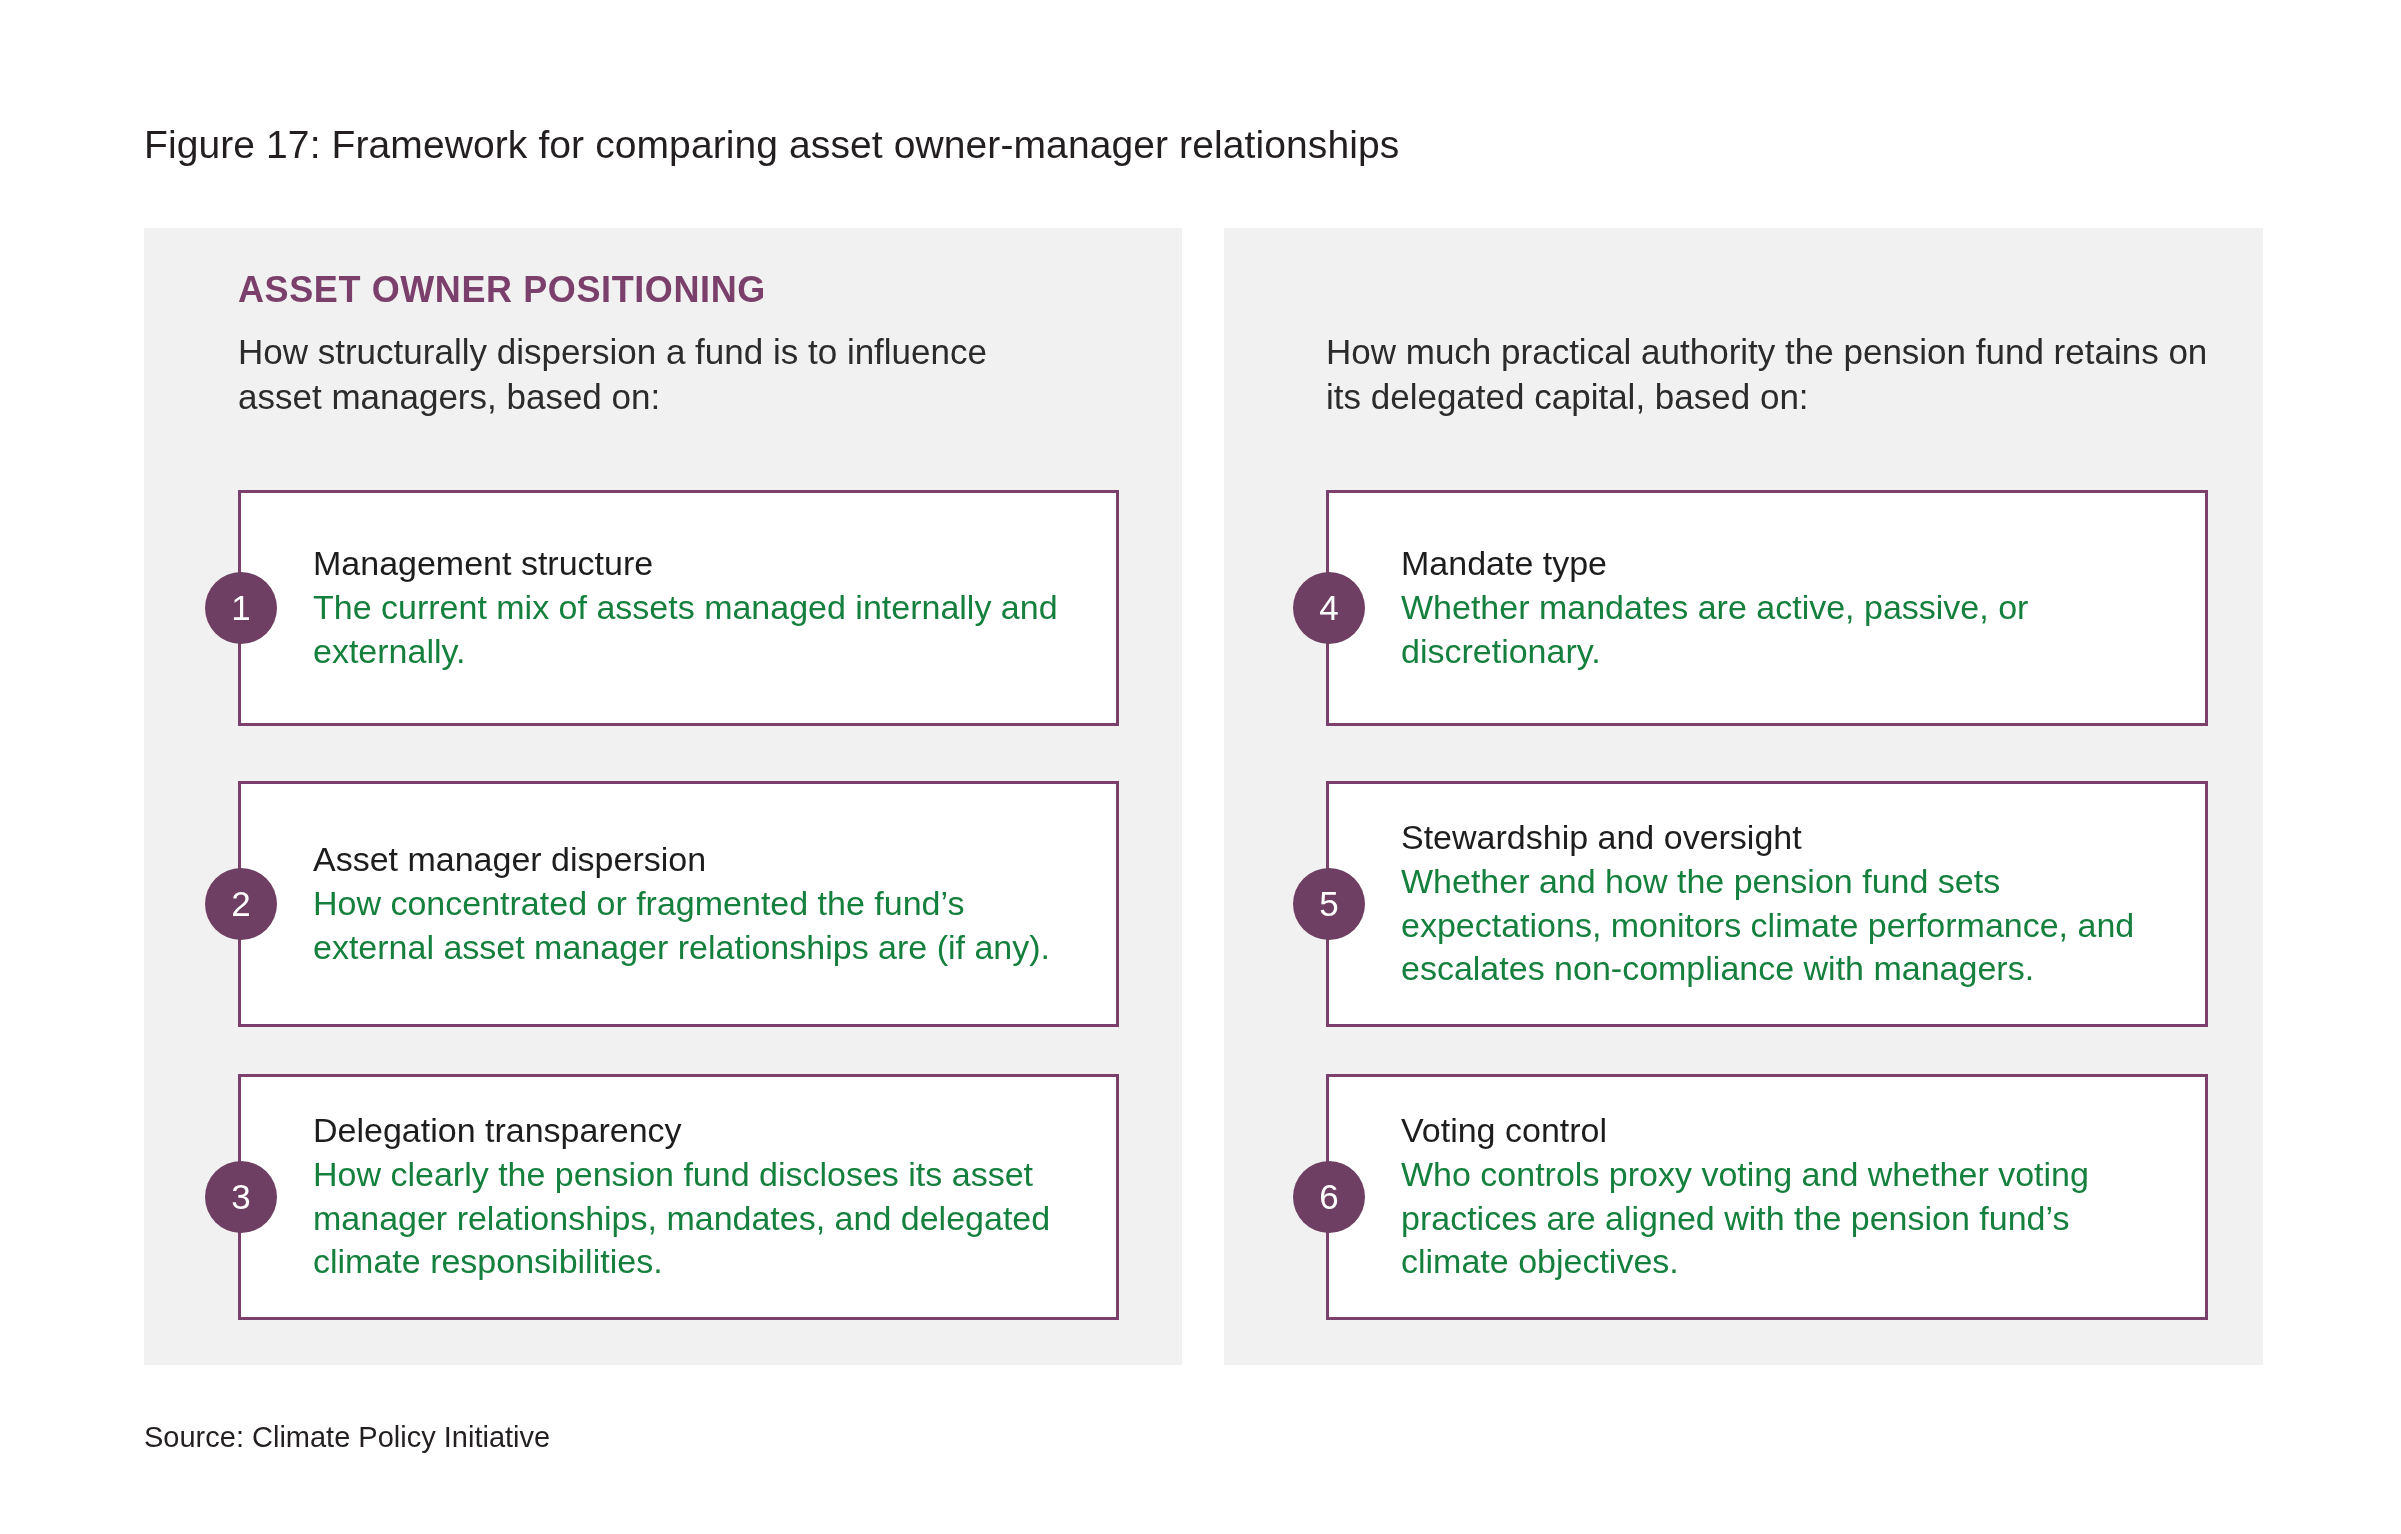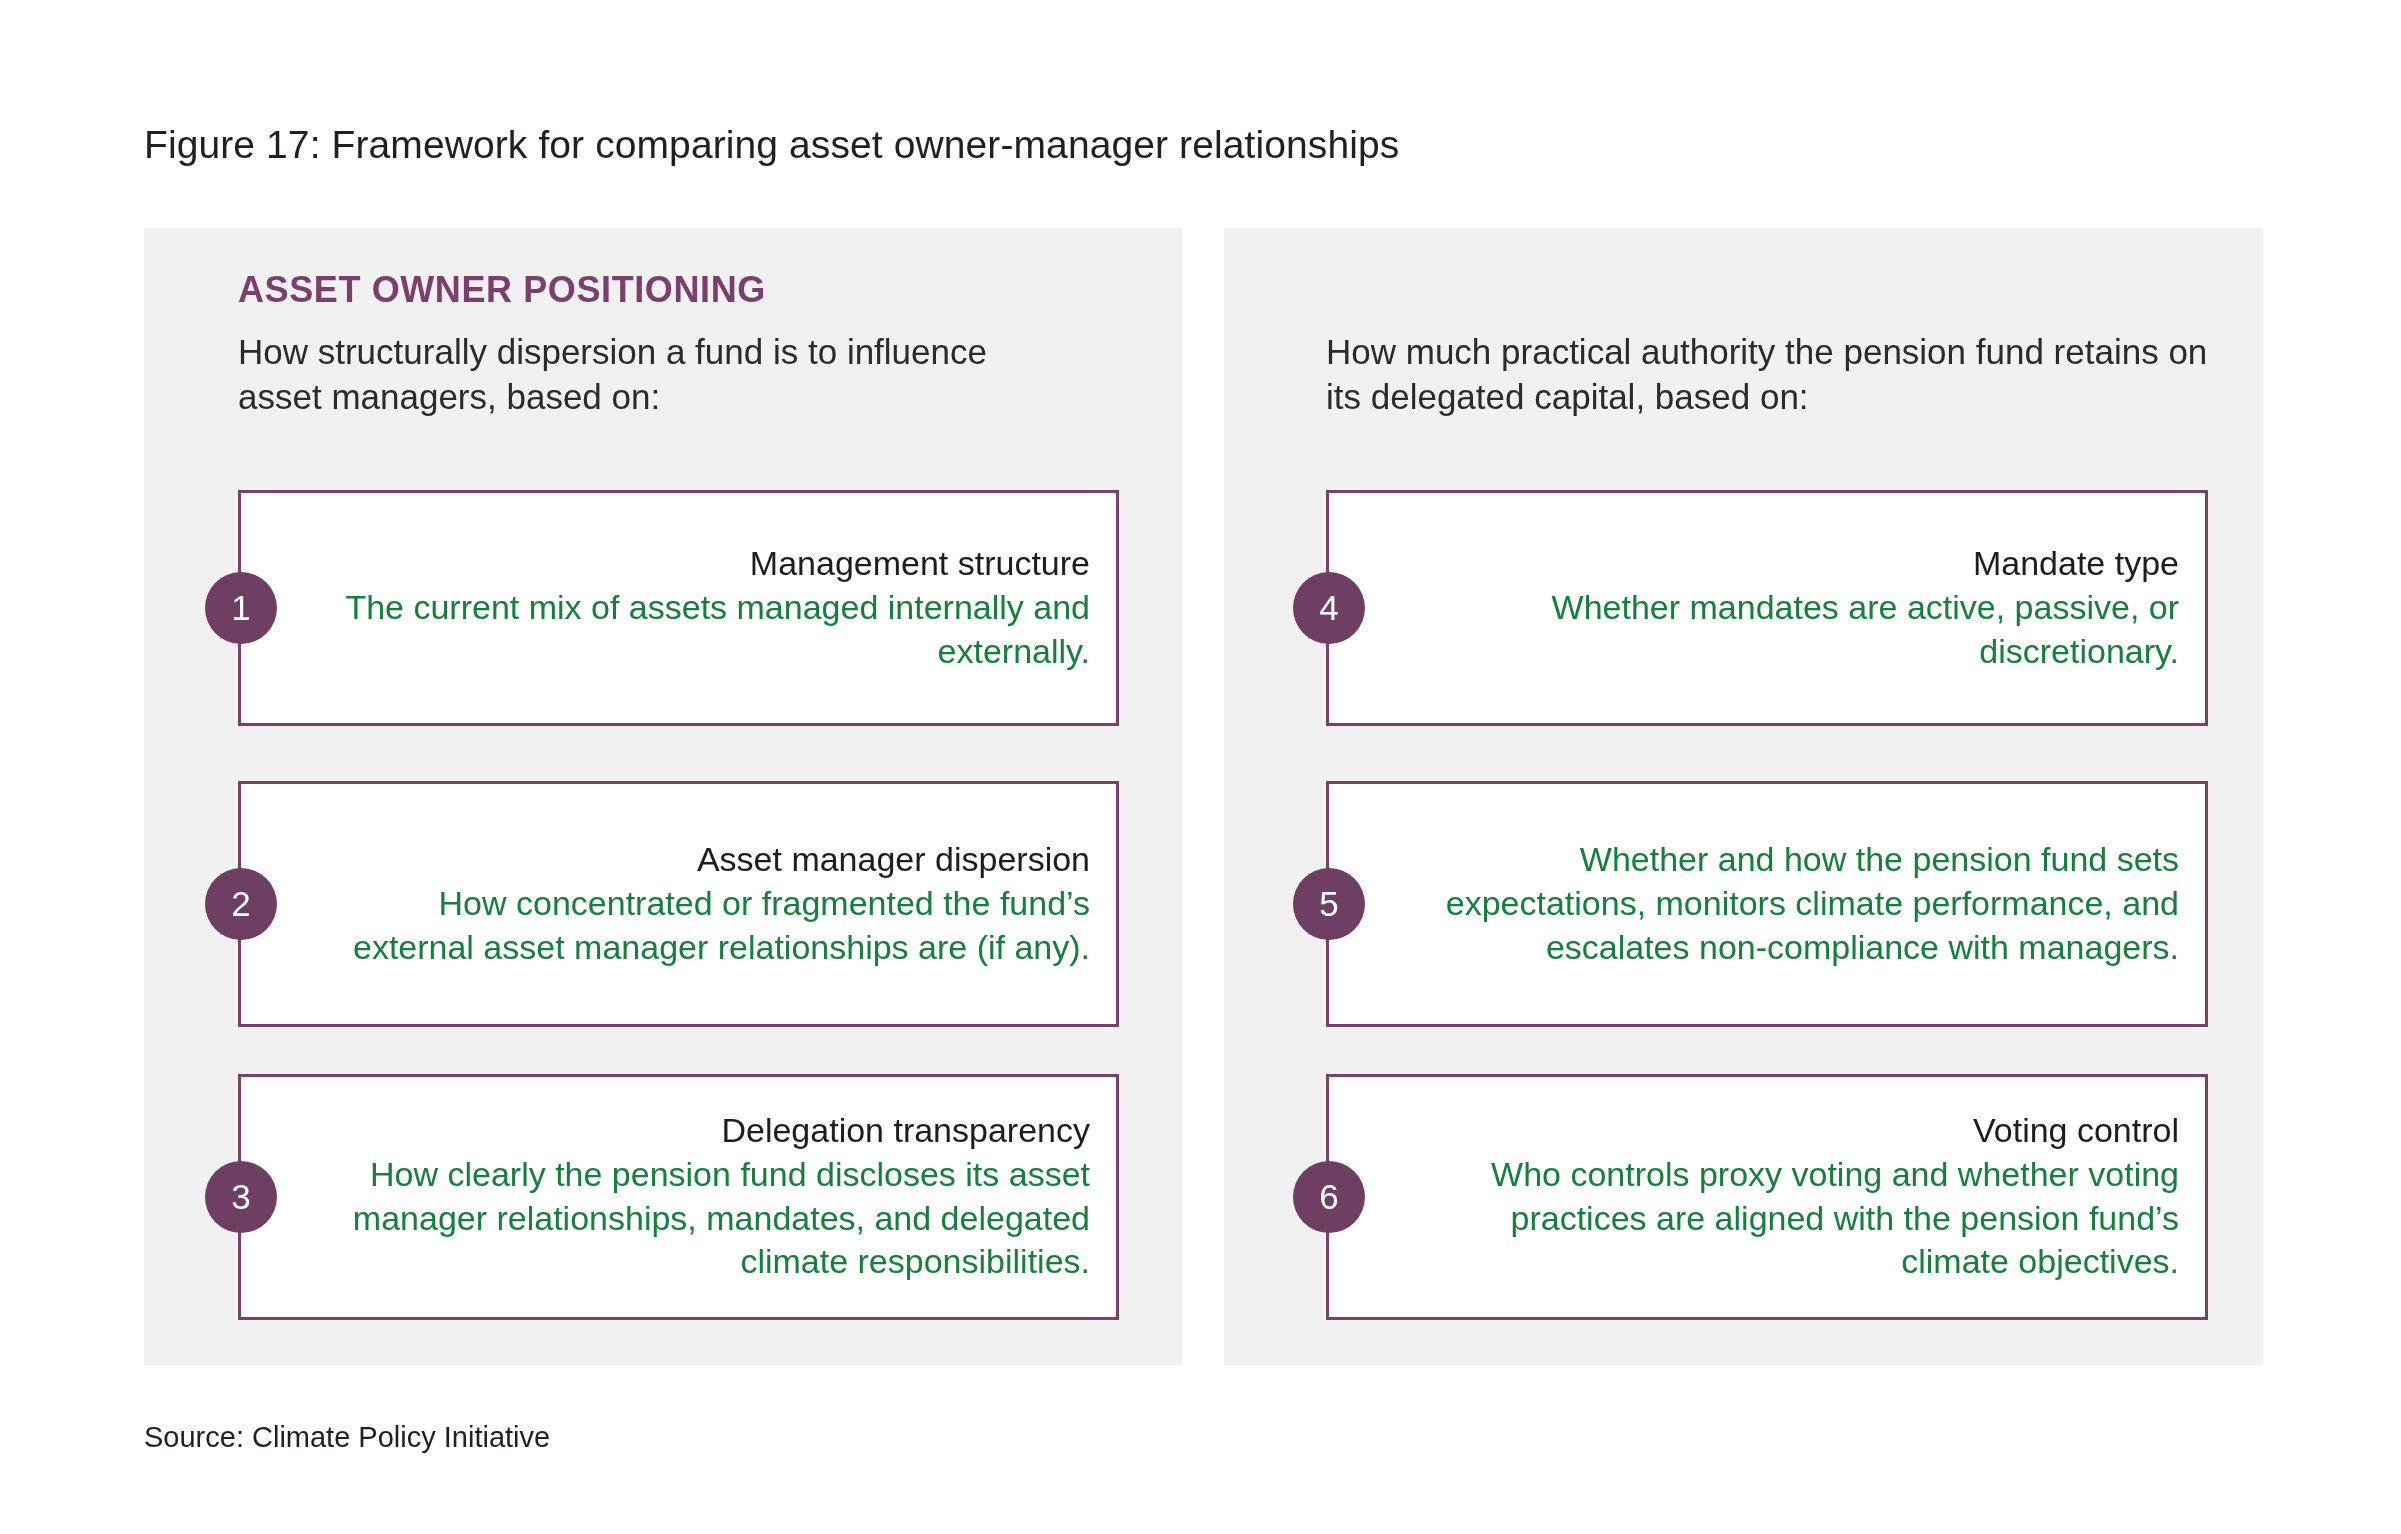--- a/index.html
+++ b/index.html
@@ -95,21 +95,20 @@
     text-align: center;
     z-index: 3;
   }
 
   .card-body {
     position: absolute;
     left: 72px;
     right: 26px;
     top: 50%;
     transform: translateY(-50%);
-    text-align: right;
   }
   .card-title {
     font-size: 34px;
     line-height: 1.26;
     color: #1d1d1d;
     margin-bottom: 0.9px;
   }
   .card-desc {
     font-size: 34px;
     line-height: 1.29;
@@ -170,20 +169,21 @@
       <div class="card-badge">4</div>
       <div class="card-body">
         <div class="card-title">Mandate type</div>
         <div class="card-desc">Whether mandates are active, passive, or discretionary.</div>
       </div>
     </div>
 
     <div class="card slot-2">
       <div class="card-badge">5</div>
       <div class="card-body">
+        <div class="card-title">Stewardship and oversight</div>
         <div class="card-desc">Whether and how the pension fund sets expectations, monitors climate performance, and escalates non-compliance with managers.</div>
       </div>
     </div>
 
     <div class="card slot-3">
       <div class="card-badge">6</div>
       <div class="card-body">
         <div class="card-title">Voting control</div>
         <div class="card-desc">Who controls proxy voting and whether voting practices are aligned with the pension fund’s climate objectives.</div>
       </div>

